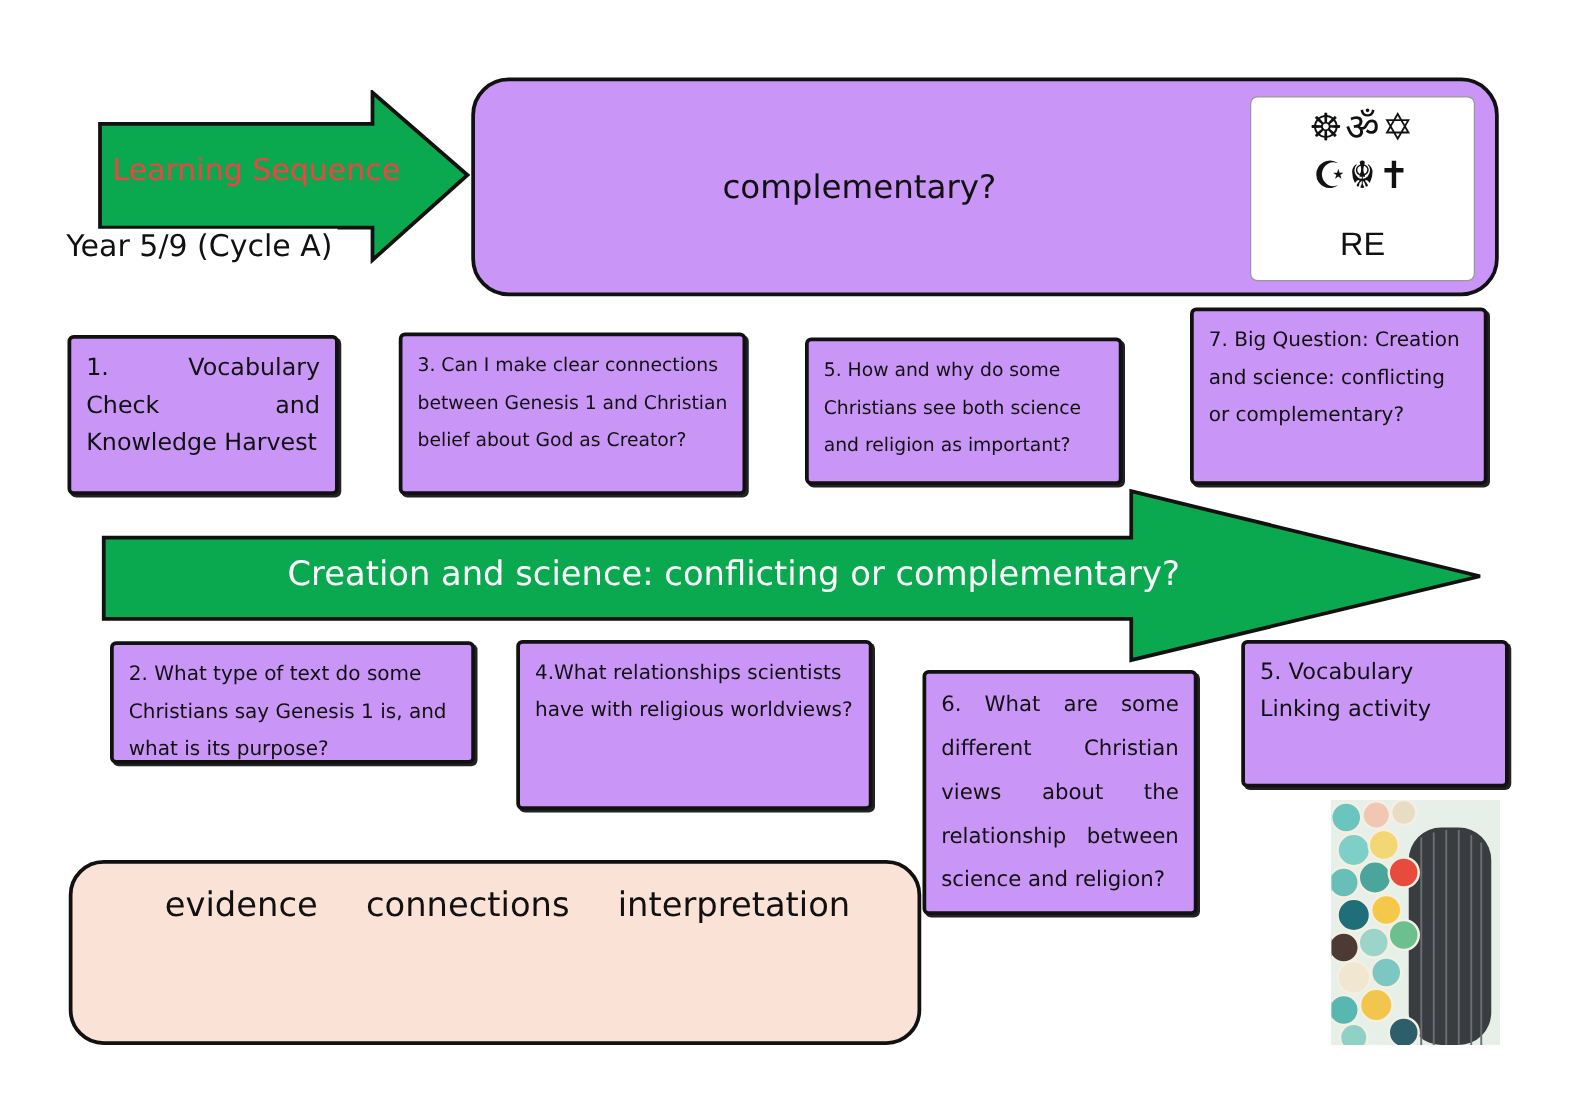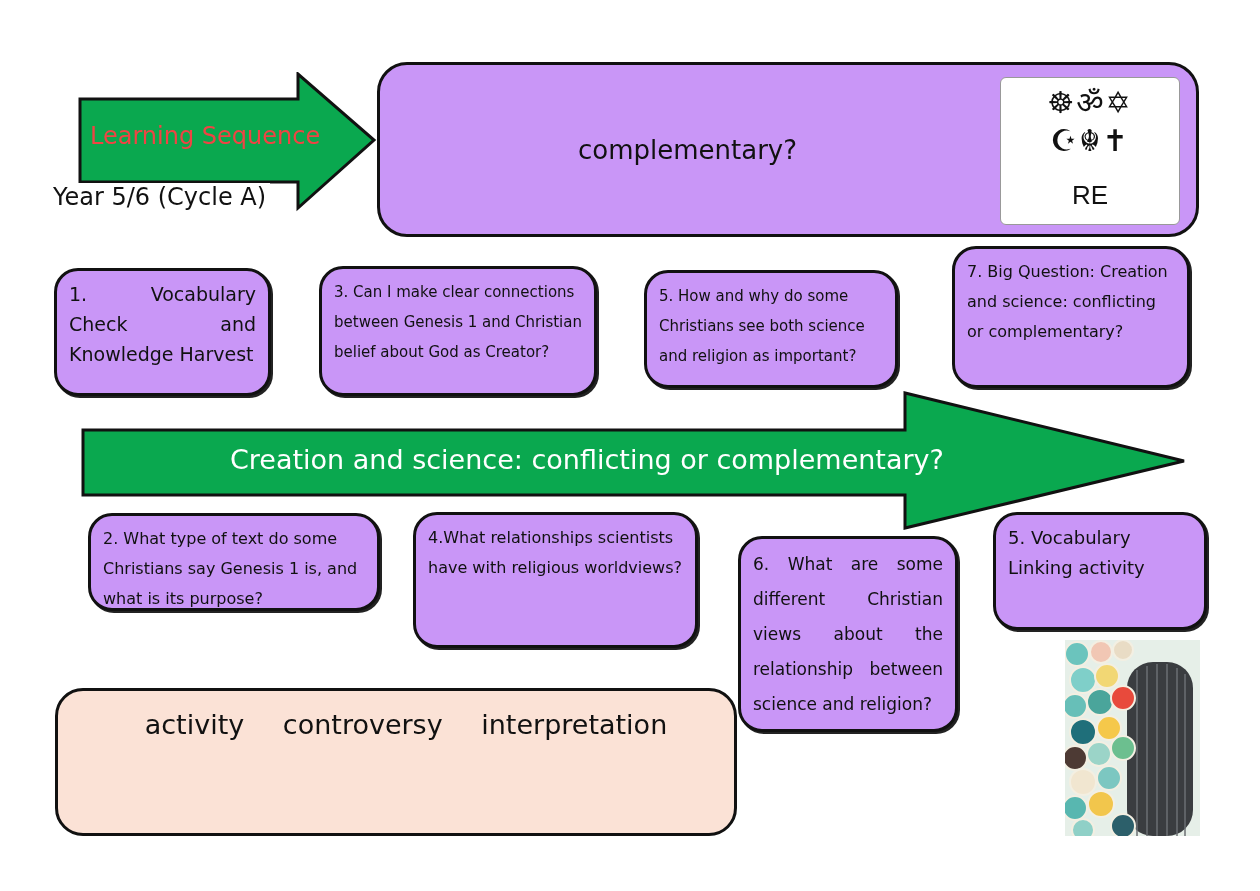--- a/index.html
+++ b/index.html
@@ -1,19 +1,19 @@
 <!DOCTYPE html>
 <html><head>
 <meta charset="utf-8">
 <style>
   html, body { margin:0; padding:0; }
   body { width:1260px; height:891px; background:#ffffff; position:relative; overflow:hidden;
          font-family:"DejaVu Sans", sans-serif; color:#111; }
   .abs { position:absolute; }
-  .card { position:absolute; background:#c996f7; border:3px solid #111; border-radius:24px;
+  .card { position:absolute; background:#c996f7; border:3px solid #111; border-radius:5px;
           box-sizing:border-box; padding:8px 12px; font-size:17px; line-height:30px;
           box-shadow:2px 2px 0 #222; }
   .card.just { text-align:justify; }
   .arrow svg { display:block; }
   .title-box { left:377px; top:62px; width:822px; height:175px; background:#c996f7;
                border:3px solid #111; border-radius:30px; box-sizing:border-box; }
   .title-text { position:absolute; left:0; width:615px; text-align:center; font-size:26px; }
   .re-box { position:absolute; left:620px; top:12px; width:178px; height:146px; background:#fff;
             border:1px solid #999; border-radius:6px; text-align:center; }
   .re-symbols { font-size:30px; line-height:38px; margin-top:6px; letter-spacing:2px; }
@@ -27,21 +27,21 @@
 </style>
 </head>
 <body>
 
 <div class="abs arrow" style="left:78px; top:72px;">
   <svg width="300" height="140" viewBox="0 0 300 140">
     <polygon points="2,27 220,27 220,2 296,68 220,136 220,110 2,110" fill="#0aa84f" stroke="#111" stroke-width="3"></polygon>
   </svg>
 </div>
 <div class="abs" style="left:90px; top:122px; font-size:24px; color:#ef4444;">Learning Sequence</div>
-<div class="abs" style="left:53px; top:183px; font-size:24px; color:#111; background:#fff; padding-right:4px;">Year 5/6 (Cycle A)</div>
+<div class="abs" style="left:53px; top:183px; font-size:24px; color:#111; background:#fff; padding-right:4px;">Year 5/9 (Cycle A)</div>
 
 <div class="abs title-box">
   <div class="title-text" style="top:70px;">complementary?</div>
   <div class="re-box">
     <div class="re-symbols">
       <div>☸ॐ✡</div>
       <div>☪☬✝</div>
     </div>
     <div class="re-label">RE</div>
   </div>
@@ -74,21 +74,21 @@
   <span>4.What relationships scientists have with religious worldviews?</span>
 </div>
 <div class="card just" style="left:738px; top:536px; width:220px; height:196px; font-size:17px; line-height:35px;">
   <span>6. What are some different Christian views about the relationship between science and religion?</span>
 </div>
 <div class="card" style="left:993px; top:512px; width:214px; height:118px; font-size:18px;">
   <span>5.  Vocabulary Linking activity</span>
 </div>
 
 <div class="abs vocab-box">
-  <div class="vocab-line2">activity  controversy  interpretation</div>
+  <div class="vocab-line2">evidence  connections  interpretation</div>
 </div>
 
 <div class="abs img-box">
   <svg width="135" height="196" viewBox="0 0 135 196">
     <rect width="135" height="196" fill="#e6efe8"></rect>
     <rect x="62" y="22" width="66" height="174" rx="26" fill="#3a3d40"></rect>
     <g stroke="#6b6f73" stroke-width="1.5">
       <line x1="72" y1="30" x2="72" y2="196"></line>
         <line x1="82" y1="26" x2="82" y2="196"></line>
       <line x1="92" y1="24" x2="92" y2="196"></line>

